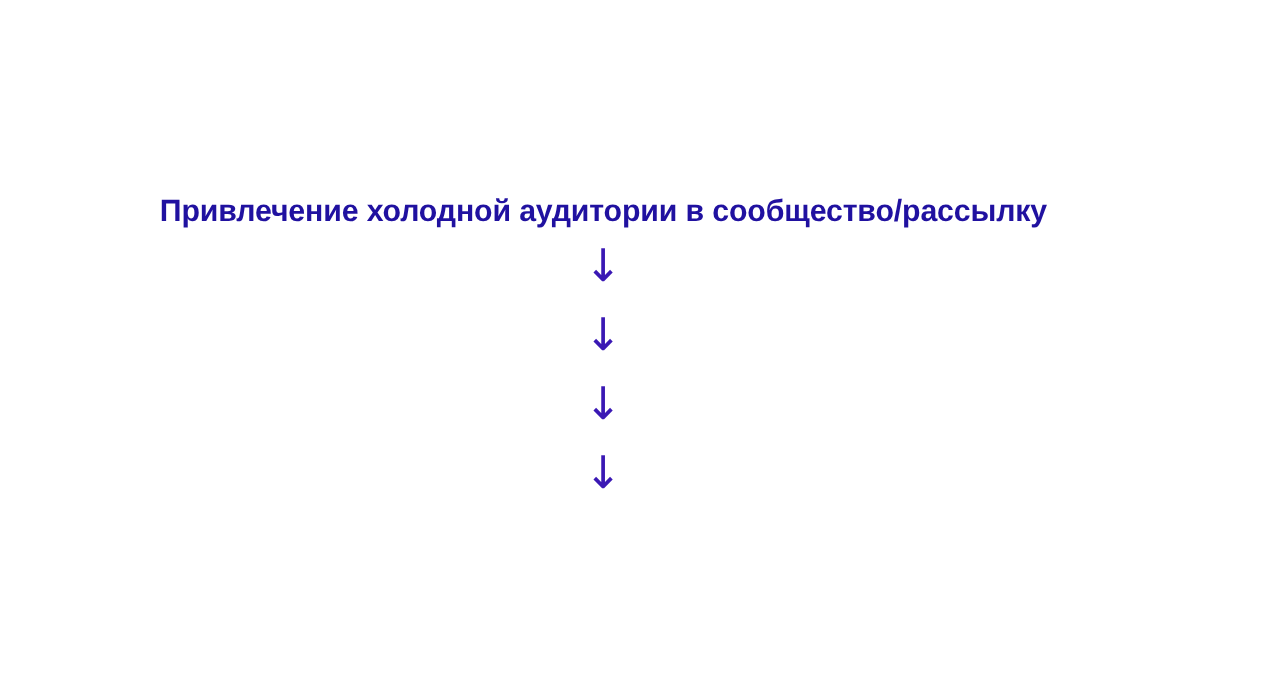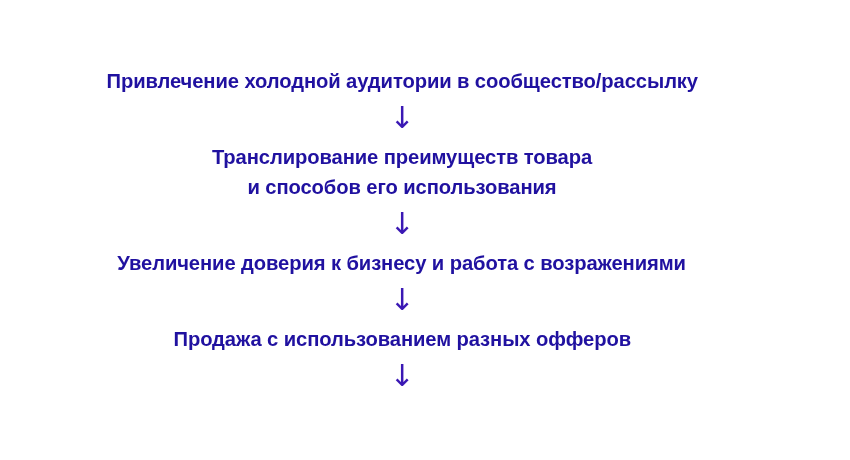--- a/index.html
+++ b/index.html
@@ -65,33 +65,23 @@
 <body>
 
 <div id="flow">
 
   <div class="row">
     <div class="step step-1">Привлечение холодной аудитории в сообщество/рассылку</div>
   </div>
 
   <div class="arrow">↓</div>
 
-  <div class="row">
-    <div class="step step-2">Транслирование преимуществ товара
-и способов его использования</div>
-  </div>
 
   <div class="arrow">↓</div>
 
-  <div class="row">
-    <div class="step step-3">Увеличение доверия к бизнесу и работа с возражениями</div>
-  </div>
 
   <div class="arrow">↓</div>
 
-  <div class="row">
-    <div class="step step-4">Продажа с использованием разных офферов</div>
-  </div>
 
   <div class="arrow">↓</div>
 
 
 </div>
 
 </body></html>

